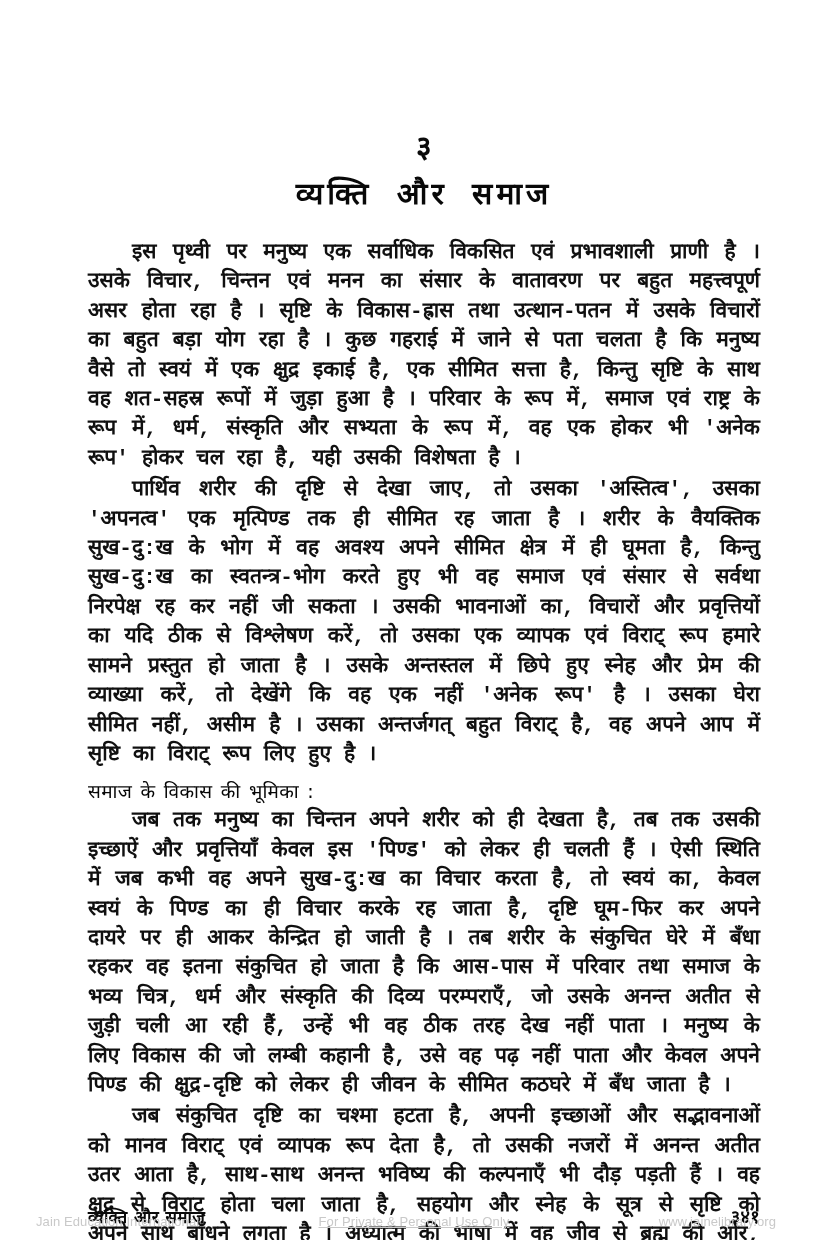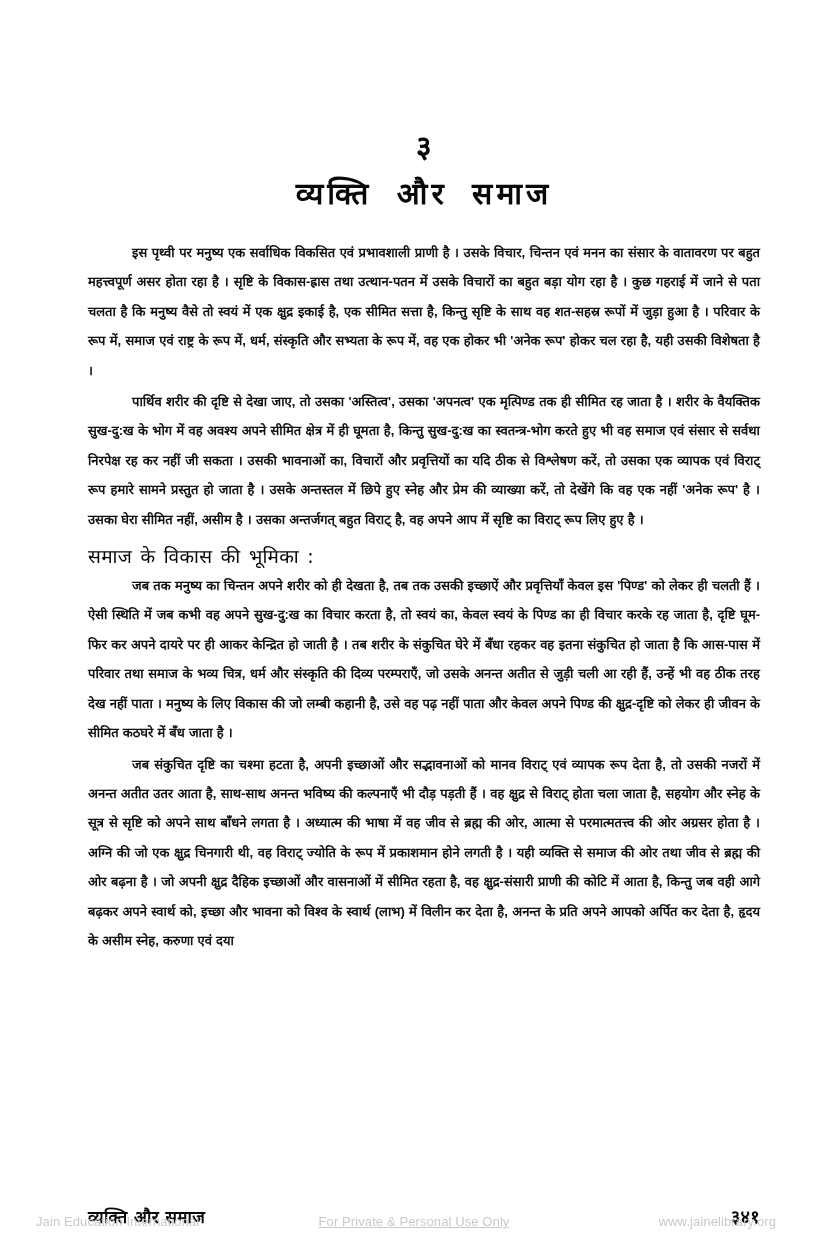--- a/index.html
+++ b/index.html
@@ -46,22 +46,22 @@
     font-size: 30px;
     font-weight: 700;
     letter-spacing: 4px;
     word-spacing: 10px;
     color: #080808;
     margin: 0 0 26px 0;
     line-height: 1.2;
   }
 
   .para {
-    font-family: Liberation Sans, sans-serif;
-    font-size: 13px;
+    font-family: Liberation Mono, monospace;
+    font-size: 21px;
     line-height: 29.4px;
     text-align: justify;
     text-align-last: left;
     text-justify: inter-word;
     color: #101010;
     margin: 0 0 2px 0;
     text-indent: 44px;
     word-spacing: 0.5px;
     font-weight: 600;
   }

